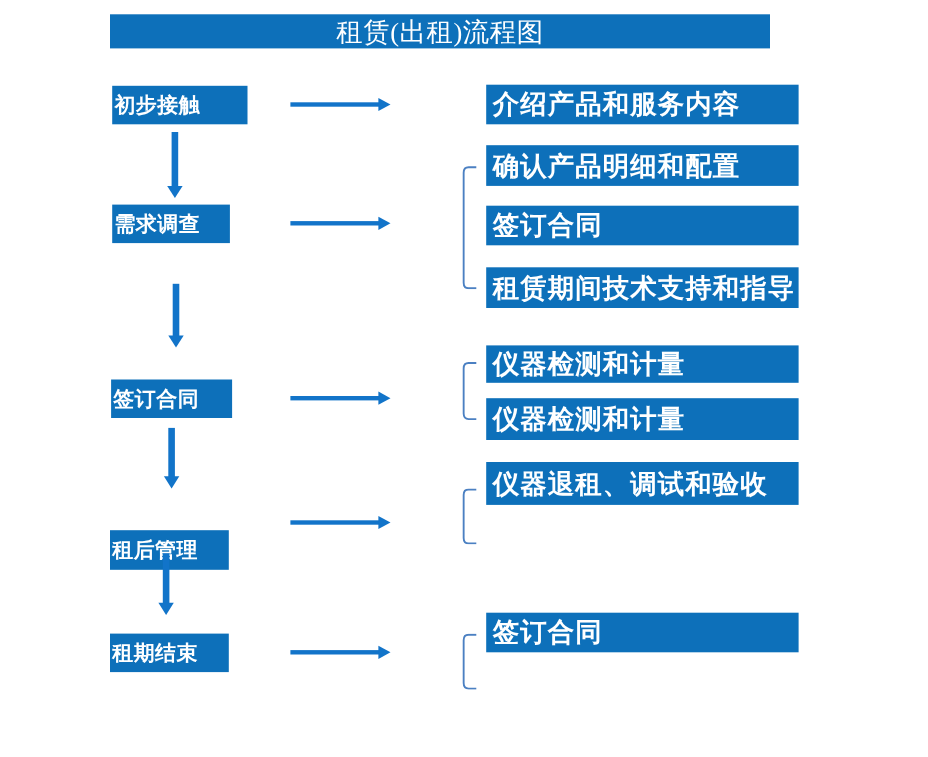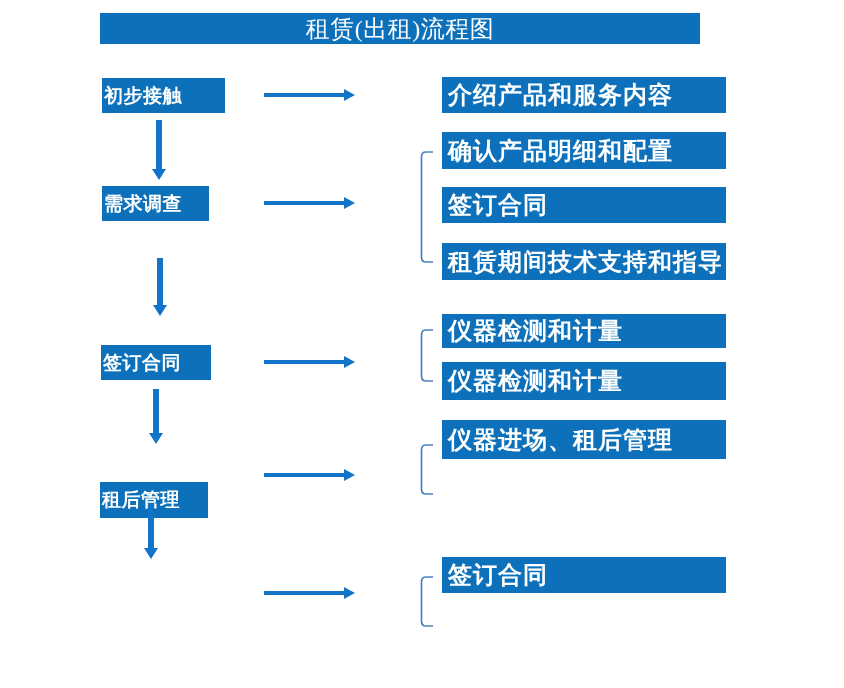--- a/index.html
+++ b/index.html
@@ -79,28 +79,29 @@
 <div class="page">
 
   <div class="title-bar">
     <span>租赁(出租)流程图</span>
   </div>
 
   <div class="box left-box" style="left:102px;top:78px;width:123px;height:35px">初步接触</div>
   <div class="box left-box" style="left:102px;top:186px;width:107px;height:35px">需求调查</div>
   <div class="box left-box" style="left:101px;top:345px;width:110px;height:35px">签订合同</div>
   <div class="box left-box" style="left:100px;top:482px;width:108px;height:36px">租后管理</div>
+  <div class="box left-box" style="left:100px;top:576px;width:108px;height:35px">租期结束</div>
 
   <div class="box right-box" style="top:77px;height:36px">介绍产品和服务内容</div>
   <div class="box right-box" style="top:132px;height:37px">确认产品明细和配置</div>
   <div class="box right-box" style="top:187px;height:36px">签订合同</div>
   <div class="box right-box" style="top:243px;height:37px">租赁期间技术支持和指导</div>
   <div class="box right-box" style="top:314px;height:34px">仪器检测和计量</div>
   <div class="box right-box" style="top:362px;height:38px">仪器检测和计量</div>
-  <div class="box right-box" style="top:420px;height:39px">仪器进场、租后管理</div>
+  <div class="box right-box" style="top:420px;height:39px">仪器退租、调试和验收</div>
   <div class="box right-box" style="top:557px;height:36px">签订合同</div>
 
   <div class="h-arrow" style="left:264px;top:89px">
       <i class="shaft"></i>
       <i class="head"></i>
     </div>
   <div class="h-arrow" style="left:264px;top:197px">
       <i class="shaft"></i>
       <i class="head"></i>
     </div>

